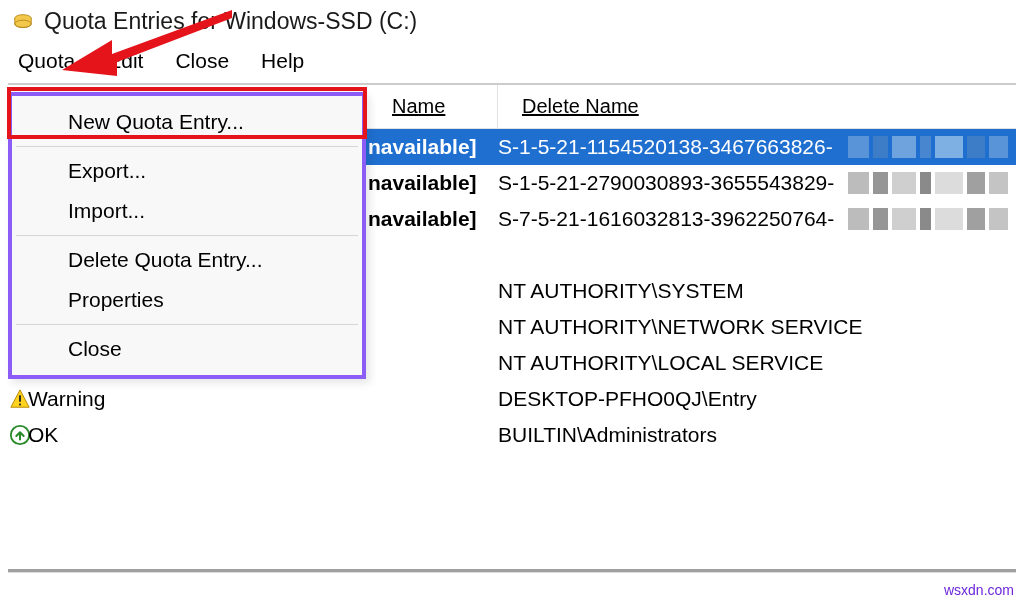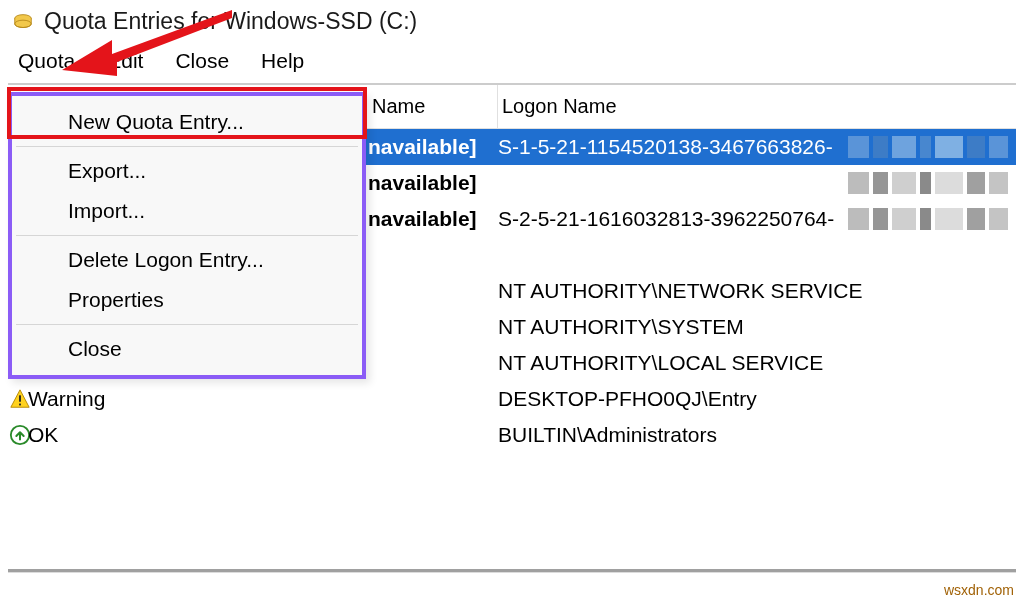--- a/index.html
+++ b/index.html
@@ -50,22 +50,23 @@
     align-items: center;
     position: relative;
     font-size: 20px;
   }
   .col-header {
     position: absolute;
     top: 0;
     height: 100%;
     display: flex;
     align-items: center;
-    padding-left: 4px;
+    padding-left: 24px;
     border-right: 1px solid #e0e0e0;
+    text-decoration: underline;
   }
   .table-body { }
   .row {
     display: flex;
     height: 36px;
     align-items: center;
     position: relative;
     font-size: 21px;
   }
   .row.selected {
@@ -150,21 +151,21 @@
     width: 180px;
     height: 80px;
     z-index: 25;
     pointer-events: none;
   }
   .watermark {
     position: absolute;
     right: 10px;
     bottom: 8px;
     font-size: 14px;
-    color: #a16207;
+    color: #6d28d9;
     font-family: Arial, sans-serif;
   }
 </style>
 </head>
 <body>
 
 <div class="titlebar">
   <span class="title-icon">
     <svg viewBox="0 0 24 24">
       <ellipse cx="12" cy="8" rx="9" ry="4" fill="#f2c84b" stroke="#b88a1a"></ellipse>
@@ -178,21 +179,21 @@
 <div class="menubar">
   <div class="menubar-item">Quota</div>
   <div class="menubar-item">Edit</div>
   <div class="menubar-item">Close</div>
   <div class="menubar-item">Help</div>
 </div>
 
 <div class="content-area">
   <div class="column-headers">
     <div class="col-header" style="left:360px;width:130px">Name</div>
-    <div class="col-header" style="left:490px;width:500px;border-right:none">Logon Name</div>
+    <div class="col-header" style="left:490px;width:500px;border-right:none">Delete Name</div>
   </div>
   <div class="table-body" id="table-body">
       <div class="row selected">
         <span class="status-icon">
           <svg viewBox="0 0 24 24" width="22" height="22">
             <circle cx="12" cy="12" r="10" fill="#fff" stroke="#2a8a2a" stroke-width="2"></circle>
             <path d="M12 17 L12 9 M8 13 L12 9 L16 13" stroke="#2a8a2a" stroke-width="2.2" fill="none" stroke-linecap="round" stroke-linejoin="round"></path>
           </svg>
         </span>
         <span class="status-text">OK</span>
@@ -210,71 +211,72 @@
       </div>
       <div class="row">
         <span class="status-icon">
           <svg viewBox="0 0 24 24" width="22" height="22">
             <circle cx="12" cy="12" r="10" fill="#fff" stroke="#2a8a2a" stroke-width="2"></circle>
             <path d="M12 17 L12 9 M8 13 L12 9 L16 13" stroke="#2a8a2a" stroke-width="2.2" fill="none" stroke-linecap="round" stroke-linejoin="round"></path>
           </svg>
         </span>
         <span class="status-text">OK</span>
         <span class="name-text">navailable]</span>
+        <span class="logon-text">S-1-5-21-2790030893-3655543829-</span>
         <div class="censor" style="left:840px;width:160px">
           <span style="width:26px;background:#bcbcbc"></span>
           <span style="width:18px;background:#969696"></span>
           <span style="width:30px;background:#cfcfcf"></span>
           <span style="width:14px;background:#8a8a8a"></span>
           <span style="width:34px;background:#dcdcdc"></span>
           <span style="width:22px;background:#a0a0a0"></span>
           <span style="width:24px;background:#c4c4c4"></span>
         </div>
       </div>
       <div class="row">
         <span class="status-icon">
           <svg viewBox="0 0 24 24" width="22" height="22">
             <circle cx="12" cy="12" r="10" fill="#fff" stroke="#2a8a2a" stroke-width="2"></circle>
             <path d="M12 17 L12 9 M8 13 L12 9 L16 13" stroke="#2a8a2a" stroke-width="2.2" fill="none" stroke-linecap="round" stroke-linejoin="round"></path>
           </svg>
         </span>
         <span class="status-text">OK</span>
         <span class="name-text">navailable]</span>
-        <span class="logon-text">S-2-5-21-1616032813-3962250764-</span>
+        <span class="logon-text">S-7-5-21-1616032813-3962250764-</span>
         <div class="censor" style="left:840px;width:160px">
           <span style="width:26px;background:#bcbcbc"></span>
           <span style="width:18px;background:#969696"></span>
           <span style="width:30px;background:#cfcfcf"></span>
           <span style="width:14px;background:#8a8a8a"></span>
           <span style="width:34px;background:#dcdcdc"></span>
           <span style="width:22px;background:#a0a0a0"></span>
           <span style="width:24px;background:#c4c4c4"></span>
         </div>
       </div>
       <div class="row">
         <span class="status-icon"></span>
         <span class="status-text"></span>
         <span class="name-text"></span>
       </div>
       <div class="row">
-        <span class="status-icon">
-          <svg viewBox="0 0 24 24" width="22" height="22">
-            <circle cx="12" cy="12" r="10" fill="#fff" stroke="#2a8a2a" stroke-width="2"></circle>
-            <path d="M12 17 L12 9 M8 13 L12 9 L16 13" stroke="#2a8a2a" stroke-width="2.2" fill="none" stroke-linecap="round" stroke-linejoin="round"></path>
-          </svg>
-        </span>
-        <span class="status-text">OK</span>
-        <span class="name-text"></span>
-        <span class="logon-text">NT AUTHORITY\NETWORK SERVICE</span>
-      </div>
-      <div class="row">
         <span class="status-icon"></span>
         <span class="status-text"></span>
         <span class="name-text"></span>
         <span class="logon-text">NT AUTHORITY\SYSTEM</span>
+      </div>
+      <div class="row">
+        <span class="status-icon">
+          <svg viewBox="0 0 24 24" width="22" height="22">
+            <circle cx="12" cy="12" r="10" fill="#fff" stroke="#2a8a2a" stroke-width="2"></circle>
+            <path d="M12 17 L12 9 M8 13 L12 9 L16 13" stroke="#2a8a2a" stroke-width="2.2" fill="none" stroke-linecap="round" stroke-linejoin="round"></path>
+          </svg>
+        </span>
+        <span class="status-text">OK</span>
+        <span class="name-text"></span>
+        <span class="logon-text">NT AUTHORITY\NETWORK SERVICE</span>
       </div>
       <div class="row">
         <span class="status-icon">
           <svg viewBox="0 0 24 24" width="22" height="22">
             <circle cx="12" cy="12" r="10" fill="#fff" stroke="#2a8a2a" stroke-width="2"></circle>
             <path d="M12 17 L12 9 M8 13 L12 9 L16 13" stroke="#2a8a2a" stroke-width="2.2" fill="none" stroke-linecap="round" stroke-linejoin="round"></path>
           </svg>
         </span>
         <span class="status-text">OK</span>
         <span class="name-text"></span>
@@ -307,21 +309,21 @@
 </div>
 
 <div class="footer-line"></div>
 
 <div class="dropdown">
   <div class="menu-item">New Quota Entry...</div>
   <div class="menu-sep"></div>
   <div class="menu-item">Export...</div>
   <div class="menu-item">Import...</div>
   <div class="menu-sep"></div>
-  <div class="menu-item">Delete Logon Entry...</div>
+  <div class="menu-item">Delete Quota Entry...</div>
   <div class="menu-item">Properties</div>
   <div class="menu-sep"></div>
   <div class="menu-item">Close</div>
 </div>
 
 <div class="highlight"></div>
 
 <svg class="arrow" viewBox="0 0 180 80">
   <polygon points="0,60 50,30 50,44 170,0 170,8 55,52 55,66" fill="#e4141a"></polygon>
 </svg>

